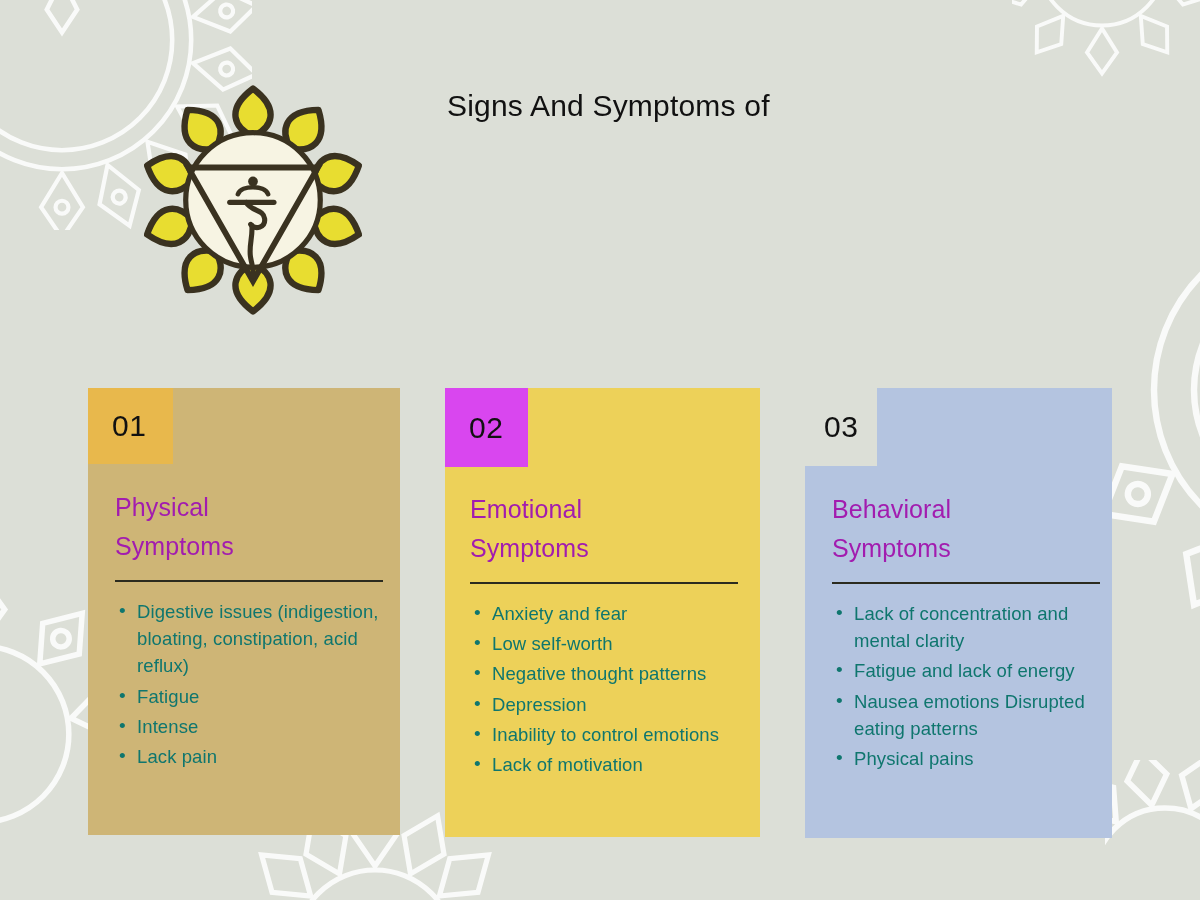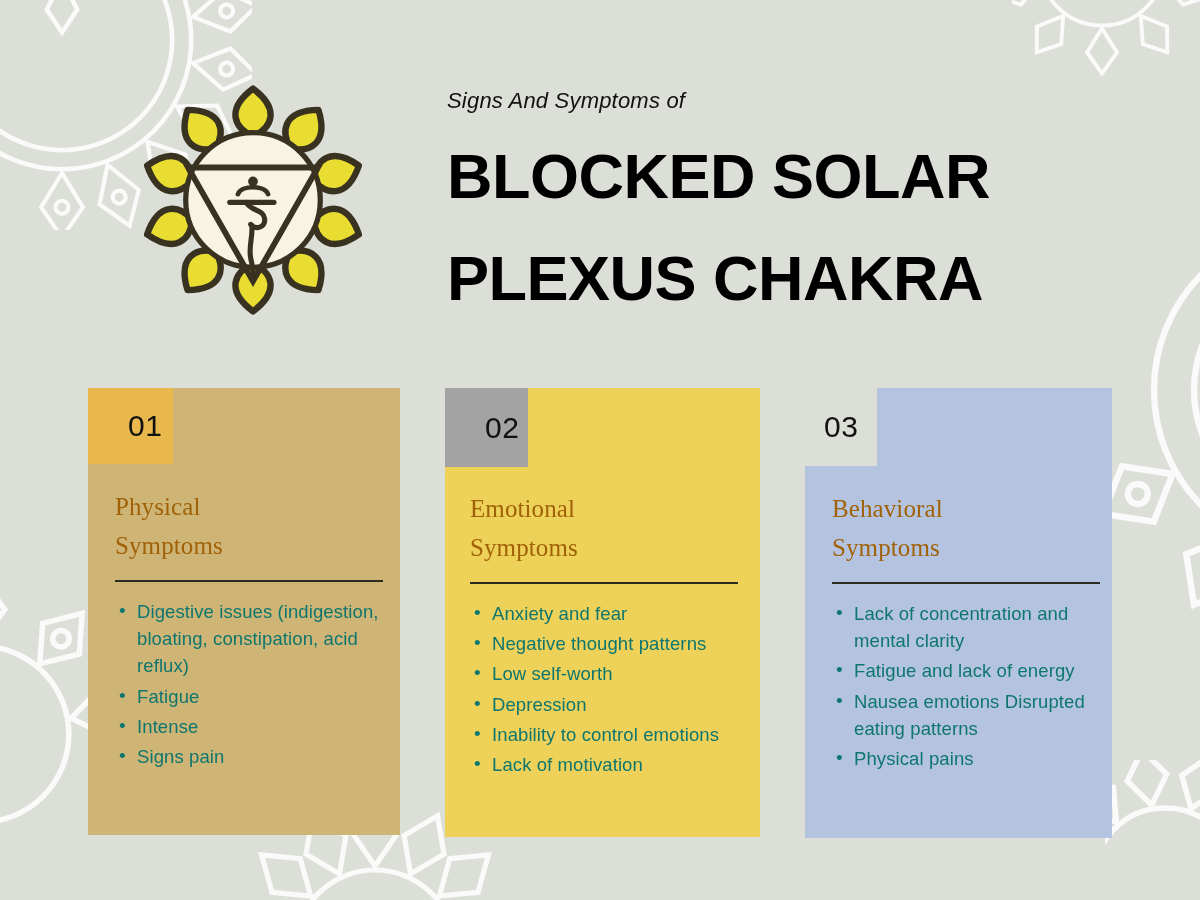--- a/index.html
+++ b/index.html
@@ -18,67 +18,66 @@
   #mandala-r  { left:1018px;  top:150px; }
   #mandala-bl { left:-120px;  top:560px; }
   #mandala-bc { left:245px;   top:800px; }
   #mandala-br { left:1105px;  top:760px; }
 
   
   #chakra-logo { position:absolute; left:137px; top:84px; width:232px; height:232px; }
 
   #header-text { position:absolute; left:447px; top:89px; width:660px; }
   #eyebrow {
-    font-size:22px; font-weight:400; color:#111; letter-spacing:.2px;
+    font-size:30px; font-weight:400; color:#111; letter-spacing:.2px;
     line-height:1.1;
-    font-style:italic;
   }
   #title-main {
     font-size:63px; font-weight:700; color:#000;
     letter-spacing:-0.5px; line-height:1.62; margin-top:12px;
   }
   #title-main .ln { display:block; white-space:nowrap; }
 
   
   #cards { position:absolute; left:0; top:0; width:1200px; height:900px; }
 
   .card { position:absolute; }
   .card-body { position:absolute; }
   .badge {
     position:absolute;
     display:flex; align-items:center;
-    padding-left:40px;
+    padding-left:24px;
     font-size:30px; font-weight:400; color:#111;
     letter-spacing:.5px;
   }
   .card-inner { position:absolute; }
   .card-title {
-    font-size:25px; font-weight:500; color:#a16207;
-    line-height:1.55; letter-spacing:.1px;font-family:Liberation Serif, serif;
+    font-size:25px; font-weight:500; color:#a21caf;
+    line-height:1.55; letter-spacing:.1px;
   }
   .divider { height:2px; background:#2b2b1f; margin-top:14px; }
   .bullets { margin-top:16px; list-style:none; }
   .bullets li {
     position:relative;
     font-size:18.5px; color:#0f766e; line-height:1.48;
     padding-left:22px; margin-bottom:3px; letter-spacing:.1px;
   }
   .bullets li::before {
     content:"\2022"; position:absolute; left:4px; top:-1px;
     font-size:19px; line-height:1.48;
   }
 
   
   #card-1 .card-body { left:88px; top:388px; width:312px; height:447px; background:#ceb576; }
   #card-1 .badge     { left:88px; top:388px; width:85px; height:76px; background:#e8b84c; }
   #card-1 .card-inner{ left:115px; top:488px; width:268px; }
 
   
   #card-2 .card-body { left:445px; top:388px; width:315px; height:449px; background:#edd159; }
-  #card-2 .badge     { left:445px; top:388px; width:83px; height:79px; background:#a3a3a3; }
+  #card-2 .badge     { left:445px; top:388px; width:83px; height:79px; background:#d946ef; }
   #card-2 .card-inner{ left:470px; top:490px; width:268px; }
 
   
   #card-3 .card-body { left:805px; top:388px; width:307px; height:450px; background:#b4c4e0;
                        clip-path: polygon(72px 0, 307px 0, 307px 450px, 0 450px, 0 78px, 72px 78px); }
   #card-3 .badge     { left:805px; top:388px; width:72px; height:78px; background:transparent; padding-left:19px; }
   #card-3 .card-inner{ left:832px; top:490px; width:268px; }
 </style>
 </head>
 <body>
@@ -327,59 +326,55 @@
       <path d="M -13 -5 C -10 -13, 10 -13, 13 -5" stroke-width="4"></path>
       <path d="M -20 2 L 18 2" stroke-width="4.6"></path>
       <path d="M -6 2 C -1 10, 9 8, 10 16 C 11 24, 2 26, -2 21" stroke-width="4.4"></path>
       <path d="M -1 22 C 0 32, -4 40, -2 50 C -1 56, 1 60, 0 66" stroke-width="4.4"></path>
     </g>
   </g>
 </svg>
 
 <div id="header-text">
   <div id="eyebrow">Signs And Symptoms of</div>
-  <h1 id="title-main">
-    <span class="ln">BLOCKED SOLAR</span>
-    <span class="ln">PLEXUS CHAKRA</span>
-  </h1>
 </div>
 
 <div id="cards">
 
   <div class="card" id="card-1">
     <div class="card-body"></div>
     <div class="badge">01</div>
     <div class="card-inner">
       <div class="card-title">
         <div>Physical</div>
         <div>Symptoms</div>
       </div>
       <div class="divider"></div>
       <ul class="bullets">
           <li>Digestive issues (indigestion, bloating, constipation, acid reflux)</li>
           <li>Fatigue</li>
           <li>Intense</li>
-          <li>Signs pain</li>
+          <li>Lack pain</li>
         </ul>
     </div>
   </div>
 
   <div class="card" id="card-2">
     <div class="card-body"></div>
     <div class="badge">02</div>
     <div class="card-inner">
       <div class="card-title">
         <div>Emotional</div>
         <div>Symptoms</div>
       </div>
       <div class="divider"></div>
       <ul class="bullets">
           <li>Anxiety and fear</li>
+          <li>Low self-worth</li>
           <li>Negative thought patterns</li>
-          <li>Low self-worth</li>
           <li>Depression</li>
           <li>Inability to control emotions</li>
           <li>Lack of motivation</li>
         </ul>
     </div>
   </div>
 
   <div class="card" id="card-3">
     <div class="card-body"></div>
     <div class="badge">03</div>

